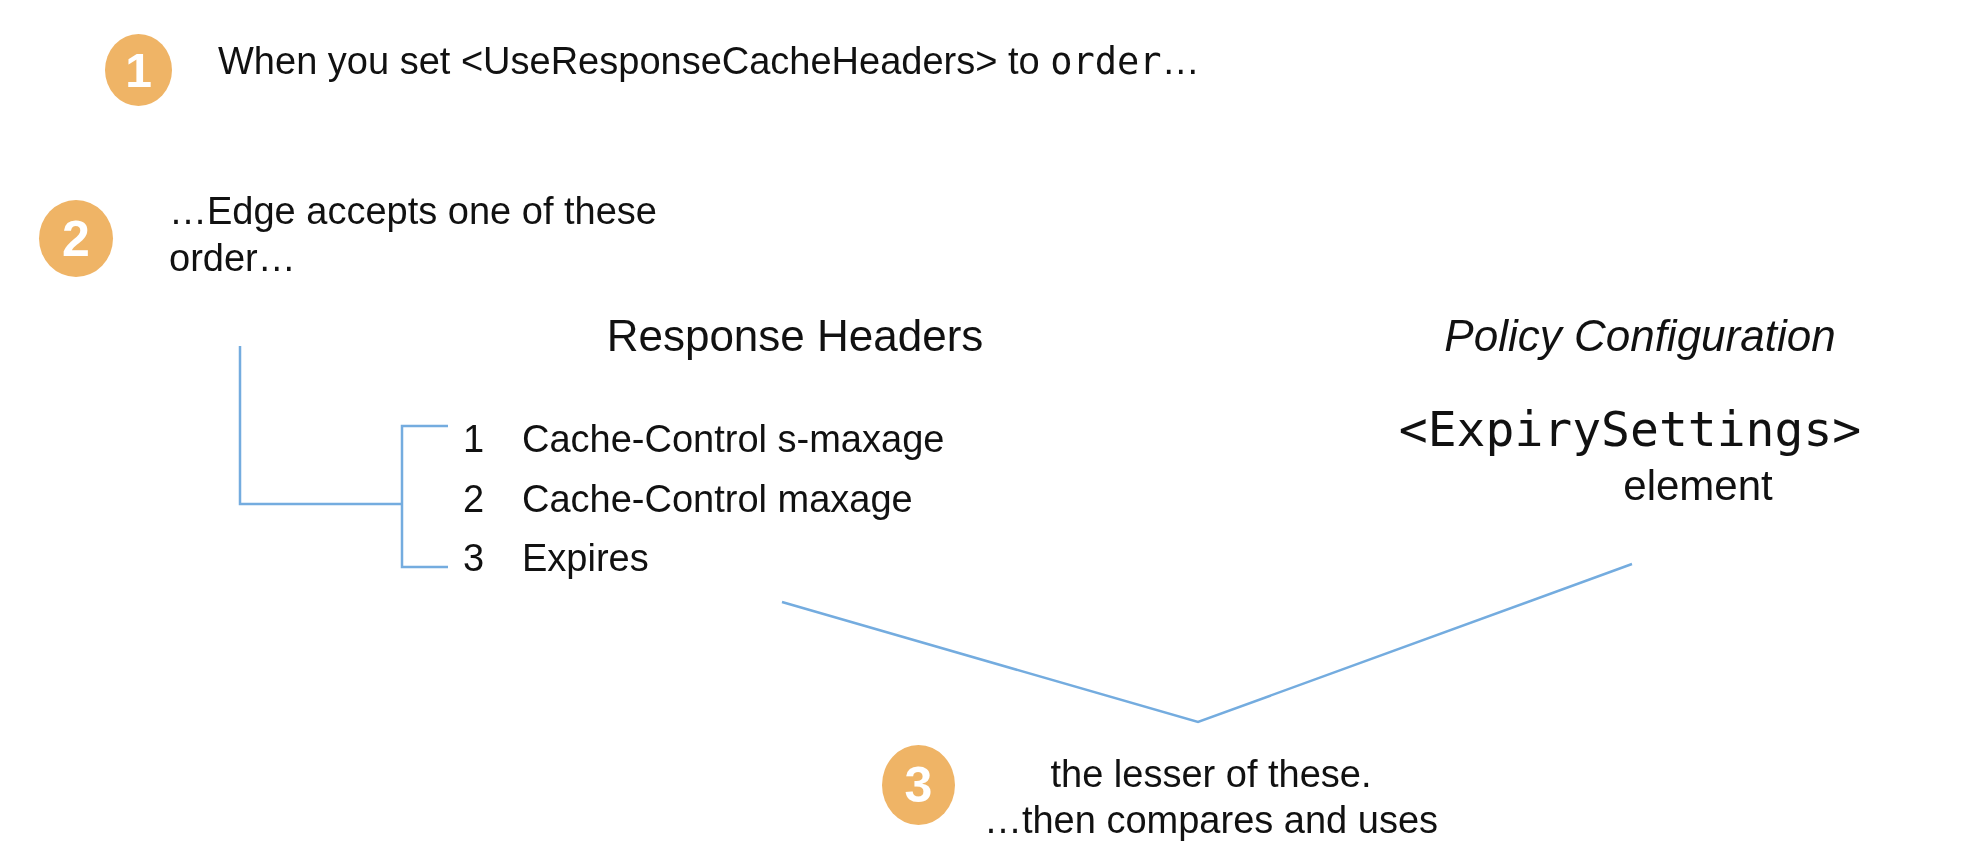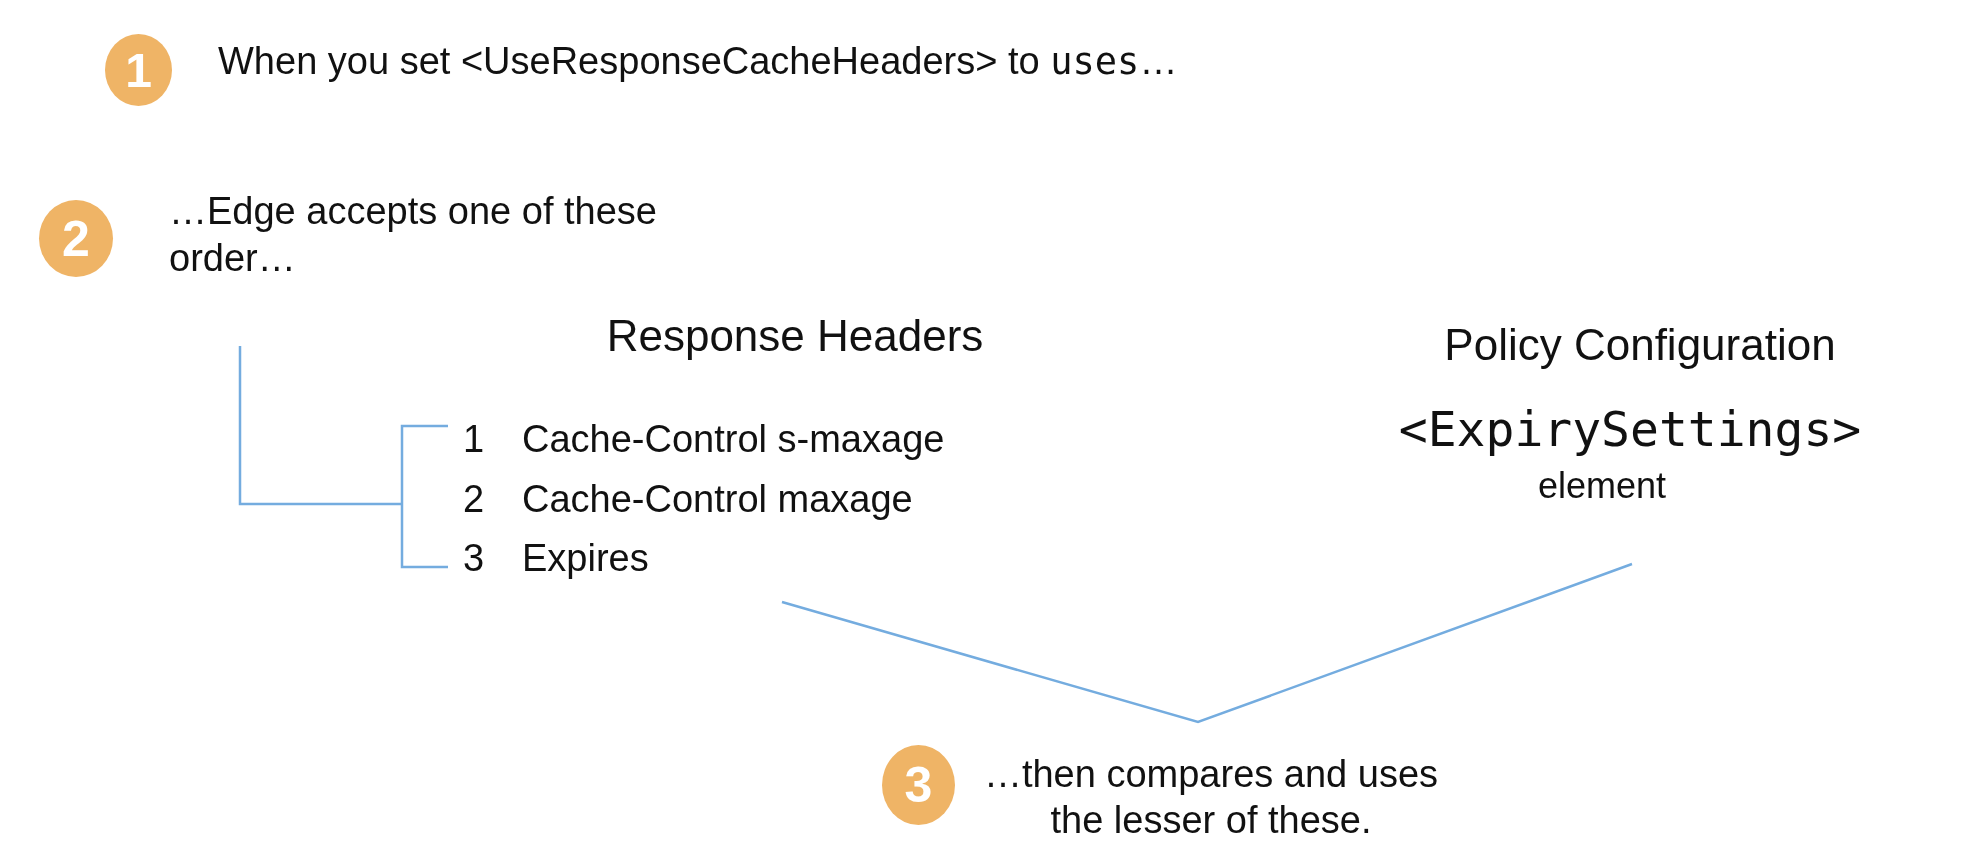--- a/index.html
+++ b/index.html
@@ -61,21 +61,21 @@
   .step2-text { left: 133px; top: 188px; margin-left: 36px; }
 
   .heading {
     position: absolute;
     font-size: 44px;
     line-height: 52px;
     white-space: nowrap;
     transform: translateX(-50%);
   }
   .heading-response { left: 795px;  top: 310px; }
-  .heading-policy   { left: 1640px; top: 319px; }
+  .heading-policy   { left: 1640px; top: 310px; font-style: italic; }
 
   .header-list {
     position: absolute;
     left: 463px;
     top: 410px;
     font-size: 38px;
     line-height: 59.5px;
     white-space: nowrap;
   }
   .header-list .rank {
@@ -91,24 +91,24 @@
     position: absolute;
     left: 1630px;
     top: 404px;
     transform: translateX(-50%);
     font-size: 48px;
     line-height: 50px;
     white-space: nowrap;
   }
   .policy-element {
     position: absolute;
-    left: 1602px;
+    left: 1698px;
     top: 463px;
     transform: translateX(-50%);
-    font-size: 36px;
+    font-size: 42px;
     line-height: 46px;
     white-space: nowrap;
   }
   .step3-text {
     position: absolute;
     left: 1211px;
     top: 751px;
     transform: translateX(-50%);
     text-align: center;
     font-size: 38px;
@@ -124,21 +124,21 @@
   <svg class="lines" viewBox="0 0 1966 858" xmlns="http://www.w3.org/2000/svg">
     <polyline points="240,346 240,504 402,504"></polyline>
     <polyline points="448,426 402,426 402,567 448,567"></polyline>
     <polyline points="782,602 1198,722 1632,564"></polyline>
   </svg>
 
   <div class="badge badge-1">
     <span>1</span>
   </div>
   <div class="txt step1-text">
-    <span>When you set &lt;UseResponseCacheHeaders&gt; to </span><span class="mono">uses</span><span>…</span>
+    <span>When you set &lt;UseResponseCacheHeaders&gt; to </span><span class="mono">order</span><span>…</span>
   </div>
 
   <div class="badge badge-2">
     <span>2</span>
   </div>
   <div class="txt step2-text">
     <div>…Edge accepts one of these</div>
     <div>order…</div>
   </div>
 
@@ -158,17 +158,17 @@
     </div>
   </div>
 
   <div class="policy-code mono">&lt;ExpirySettings&gt;</div>
   <div class="policy-element">element</div>
 
   <div class="badge badge-3">
     <span>3</span>
   </div>
   <div class="step3-text">
+    <div>the lesser of these.</div>
     <div>…then compares and uses</div>
-    <div>the lesser of these.</div>
   </div>
 
 </div>
 
 </body></html>

